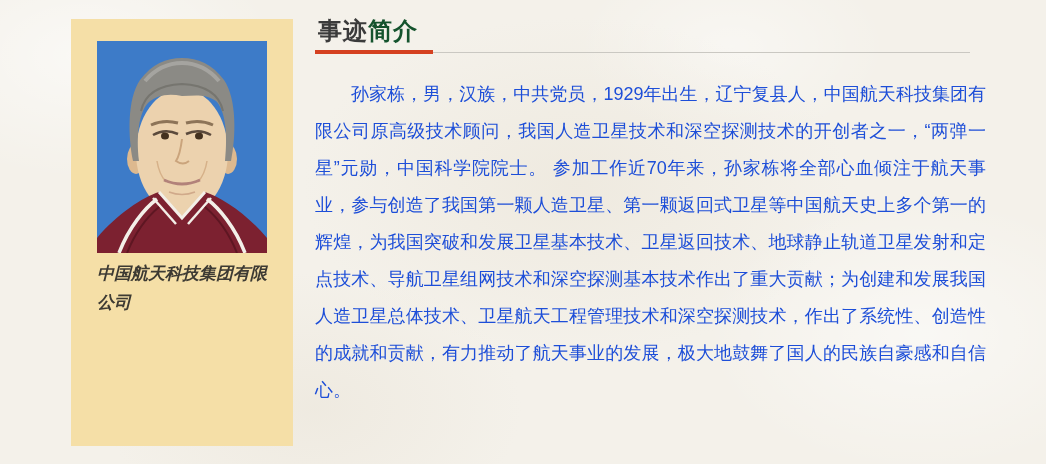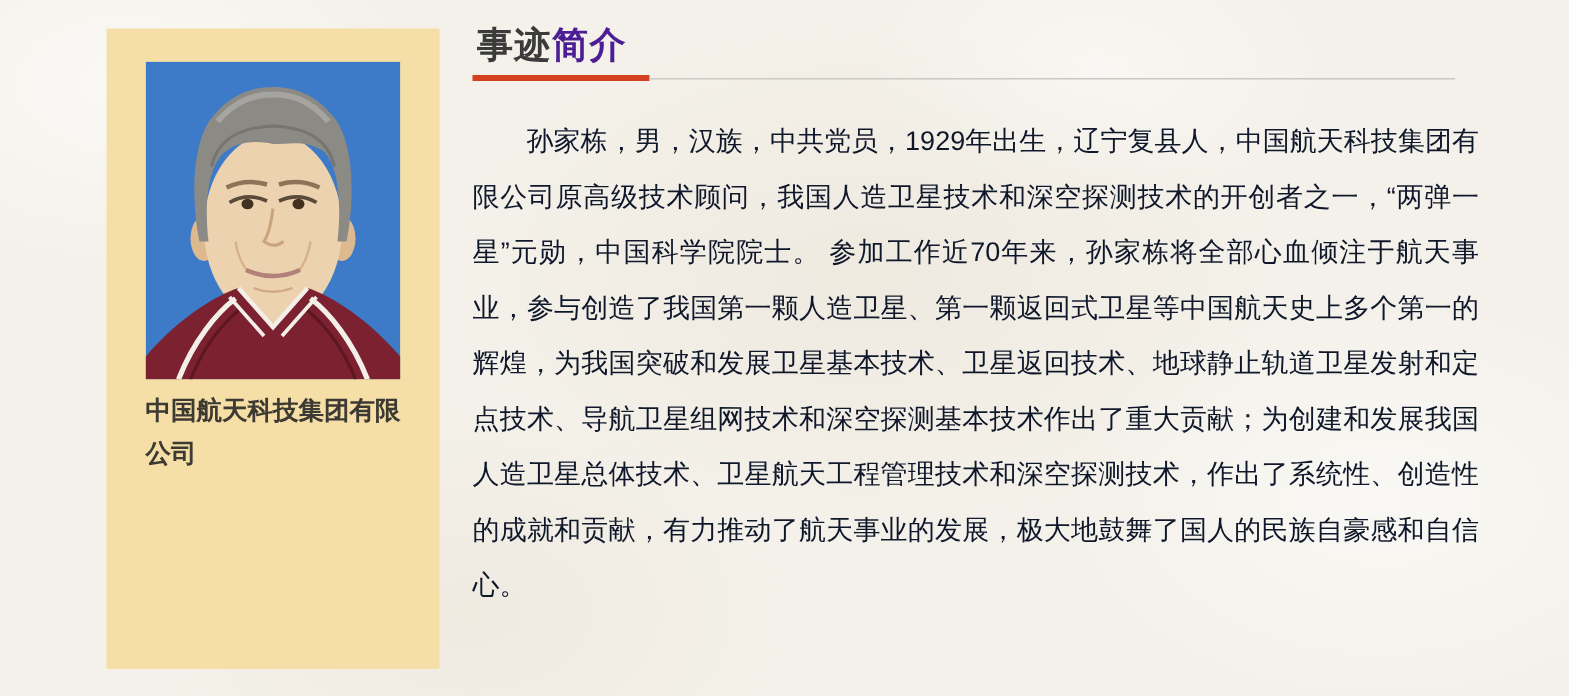--- a/index.html
+++ b/index.html
@@ -14,47 +14,47 @@
       radial-gradient(ellipse 320px 200px at 8% 12%, rgba(255,255,255,.55), transparent 62%),
       radial-gradient(ellipse 420px 260px at 55% 40%, rgba(232,225,211,.45), transparent 65%),
       radial-gradient(ellipse 360px 230px at 88% 72%, rgba(255,255,255,.5), transparent 60%),
       radial-gradient(ellipse 320px 210px at 30% 88%, rgba(231,224,210,.4), transparent 65%),
       radial-gradient(ellipse 260px 160px at 70% 10%, rgba(255,255,255,.4), transparent 60%);
   }
 
   
   .profile-card {
     position:absolute; z-index:1; left:71px; top:19px;
-    width:222px; height:427px; background:#f5dfa7;
+    width:222px; height:427px; background:#f5dfa7;font-style:italic;
   }
   .photo-frame {
     position:absolute; left:26px; top:22px; width:170px; height:212px;
     overflow:hidden;
   }
   .photo-frame svg { display:block; width:170px; height:212px; }
   .card-text {
     position:absolute; left:26px; top:240px; width:172px;
     font-size:17px; line-height:29px; font-weight:bold; color:#3d3a33;
     text-align:left;
   }
 
   
   .content { position:absolute; z-index:1; left:315px; top:16px; width:671px; height:430px; }
   .section-heading {
     position:absolute; left:3px; top:0; margin:0;
     font-size:24px; line-height:30px; font-weight:bold; color:#3b3b3b;
     letter-spacing:1px; white-space:nowrap;
   }
-  .section-heading .secondary { color:#4c1d95; }
+  .section-heading .secondary { color:#14532d; }
   .heading-rule { position:absolute; left:0; top:34px; width:671px; height:4px; }
   .rule-red { position:absolute; left:0; top:0; width:118px; height:4px; background:#d54120; }
   .rule-gray { position:absolute; left:118px; top:2px; width:537px; height:1px; background:#cac8c2; }
   .article-text {
     position:absolute; left:0; top:60px; width:671px; margin:0;
-    font-size:18px; line-height:37px; color:#0f172a;
+    font-size:18px; line-height:37px; color:#1d4ed8;
     text-align:justify; text-indent:2em;
   }
 </style>
 </head>
 <body>
 
 <div class="page">
 
   <aside class="profile-card">
     <div class="photo-frame">

